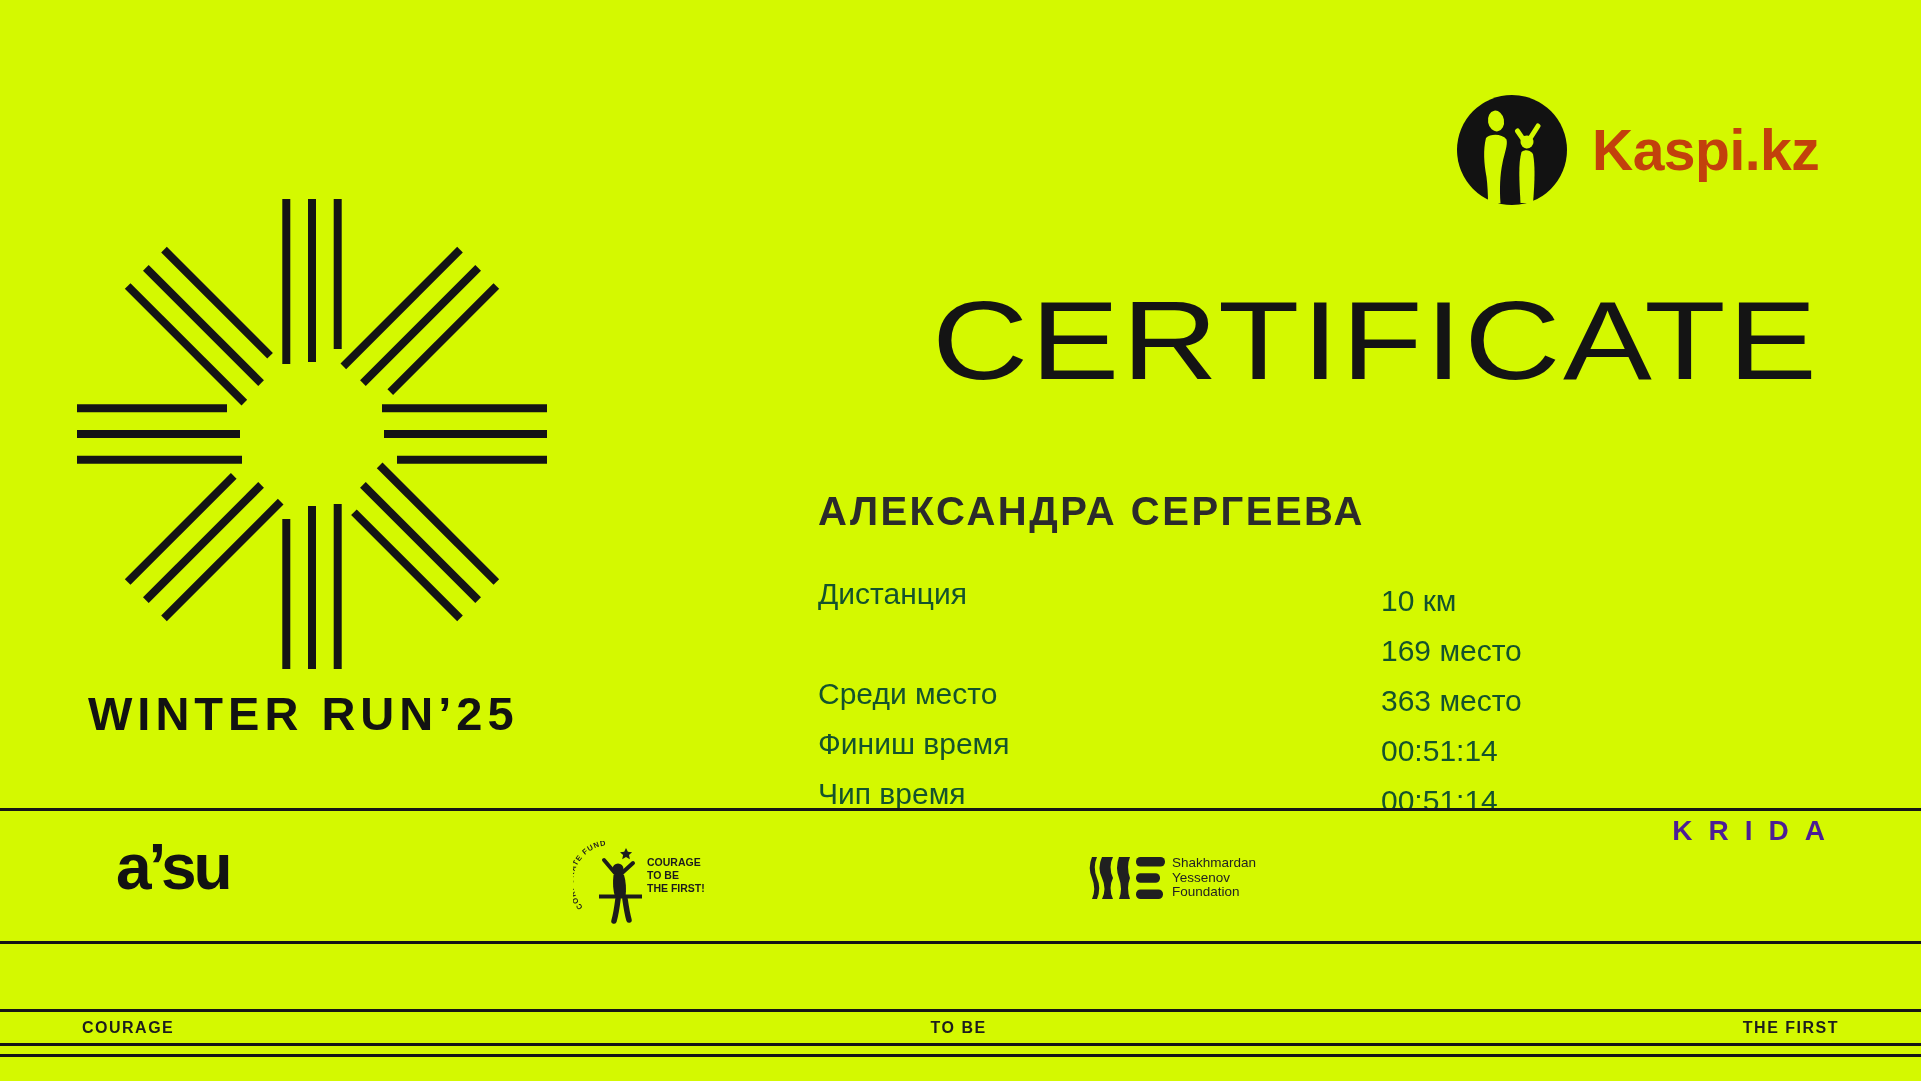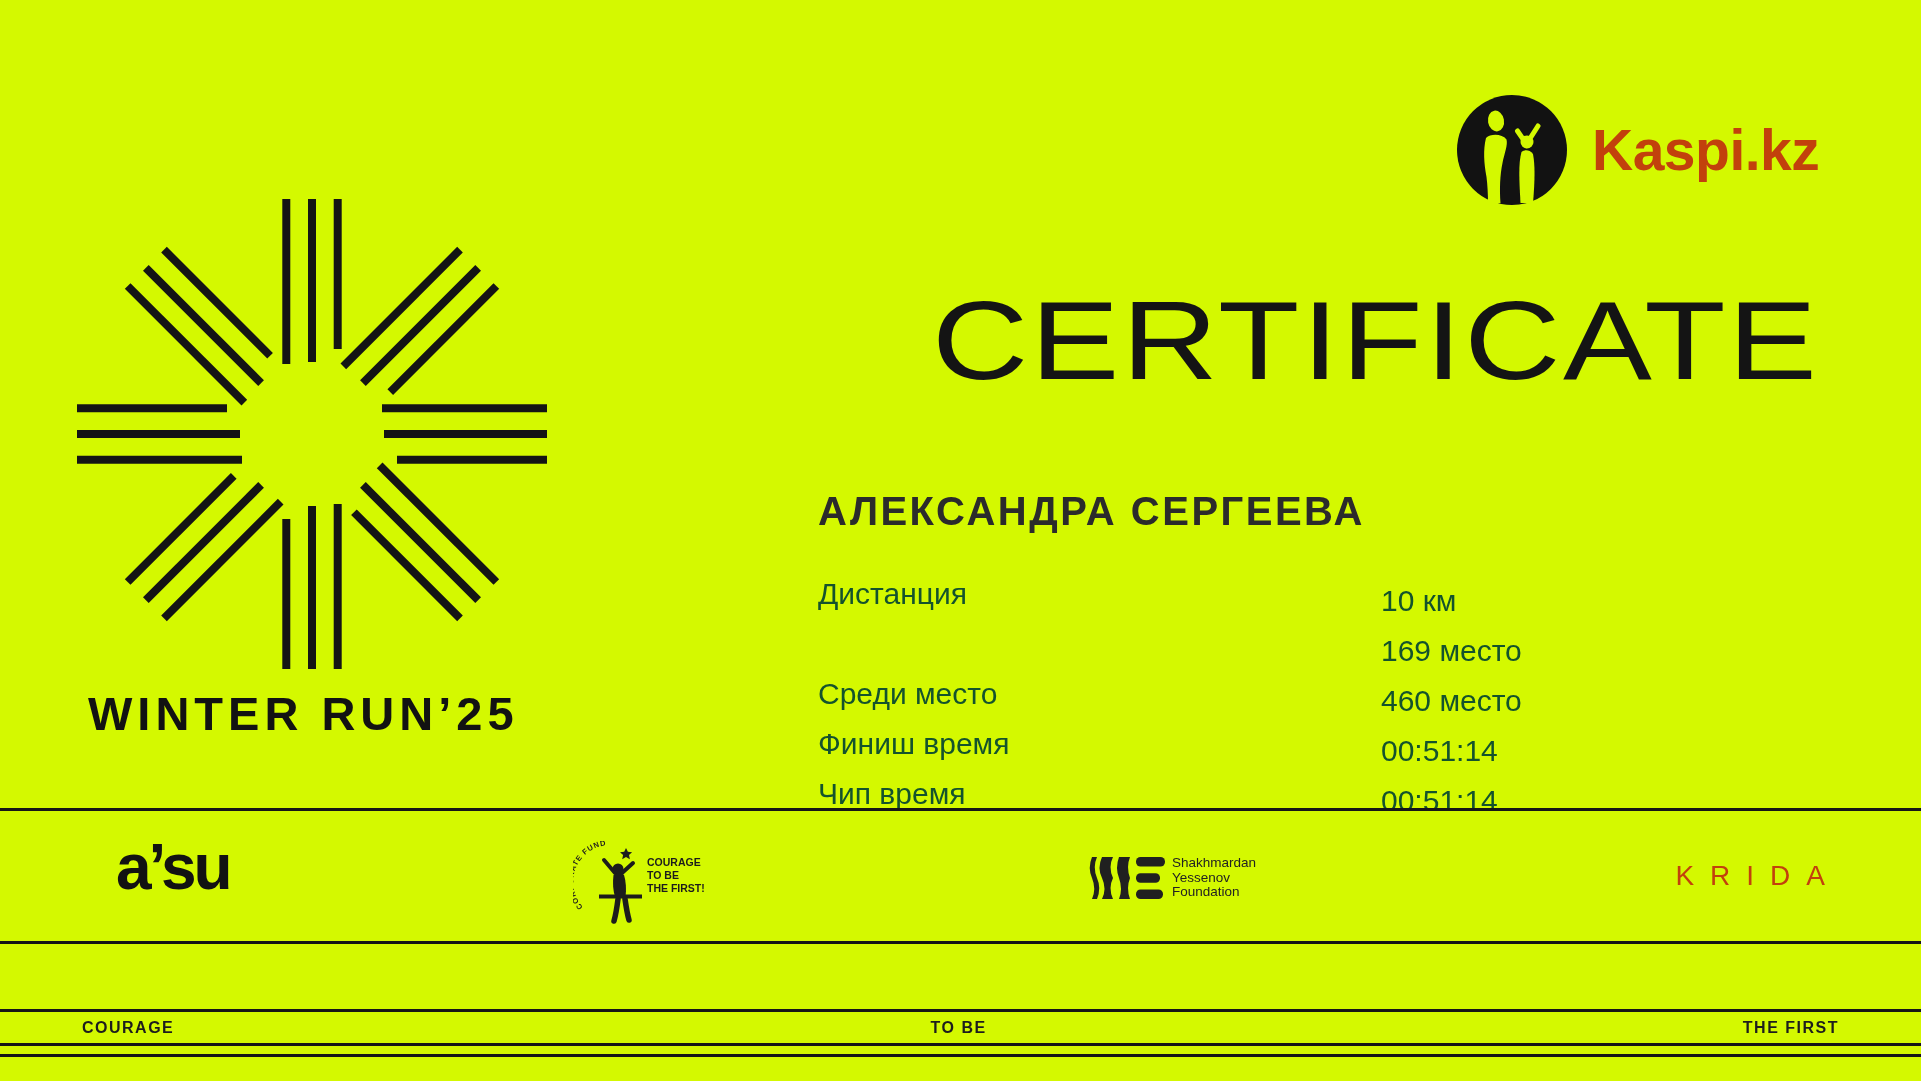--- a/index.html
+++ b/index.html
@@ -28,21 +28,21 @@
   .snowflake{left:67px;top:189px;width:490px;height:490px;}
   .event-name{left:88px;top:686px;font-size:47px;font-weight:600;letter-spacing:5px;color:#121212;white-space:nowrap;}
   
   .rule{left:0;width:1921px;height:3px;background:#161616;}
   .rule-1{top:808px;} .rule-2{top:941px;} .rule-3{top:1009px;} .rule-4{top:1043px;} .rule-5{top:1054px;}
   
   .asu{left:80px;top:832px;font-size:64px;font-weight:700;letter-spacing:-3px;color:#121212;line-height:70px;margin-left:36px;}
   .cfund{left:573px;top:841px;width:135px;height:88px;}
   .yessenov-mark{left:1086px;top:856px;width:80px;height:44px;}
   .yessenov-text{left:1172px;top:856px;font-size:13.5px;line-height:14.6px;font-weight:500;color:#222;}
-  .krida{right:80px;top:860px;font-size:28px;font-weight:400;letter-spacing:16px;color:#c2410c;white-space:nowrap;}
+  .krida{right:80px;top:815px;font-size:28px;font-weight:700;letter-spacing:16px;color:#4c1d95;white-space:nowrap;}
   
   .motto{left:0;top:1012px;width:1921px;height:31px;display:flex;align-items:center;justify-content:space-between;box-sizing:border-box;padding:0 82px;}
   .motto span{font-size:16px;font-weight:700;letter-spacing:1.5px;color:#1d1d1d;}
   svg text{font-family:"Liberation Sans","DejaVu Sans",sans-serif;}
 </style>
 </head>
 <body>
 
 <div class="canvas">
 
@@ -110,21 +110,21 @@
   <div class="abs results">
     <div class="row">
       <span class="lbl">Дистанция</span>
       <span class="val">10 км</span>
     </div>
     <div class="row">
       <span class="val">169 место</span>
     </div>
     <div class="row">
       <span class="lbl">Среди место</span>
-      <span class="val">460 место</span>
+      <span class="val">363 место</span>
     </div>
     <div class="row">
       <span class="lbl">Финиш время</span>
       <span class="val">00:51:14</span>
     </div>
     <div class="row">
       <span class="lbl">Чип время</span>
       <span class="val">00:51:14</span>
     </div>
   </div>

